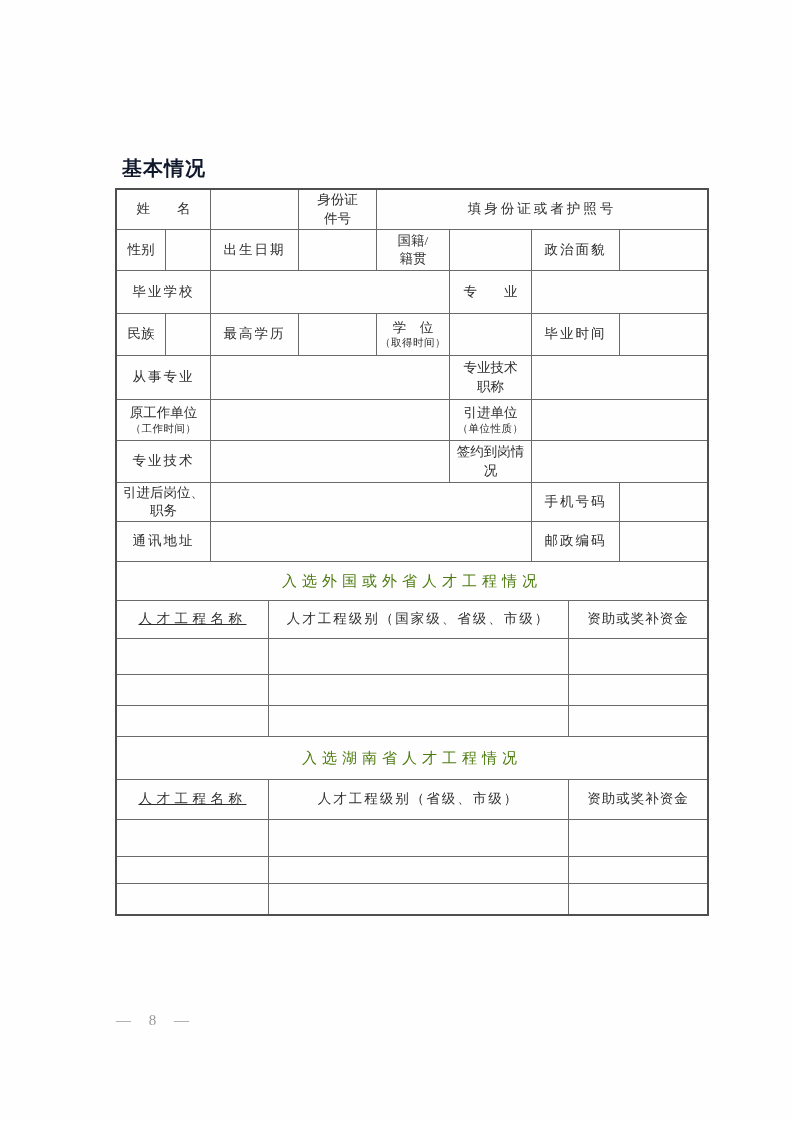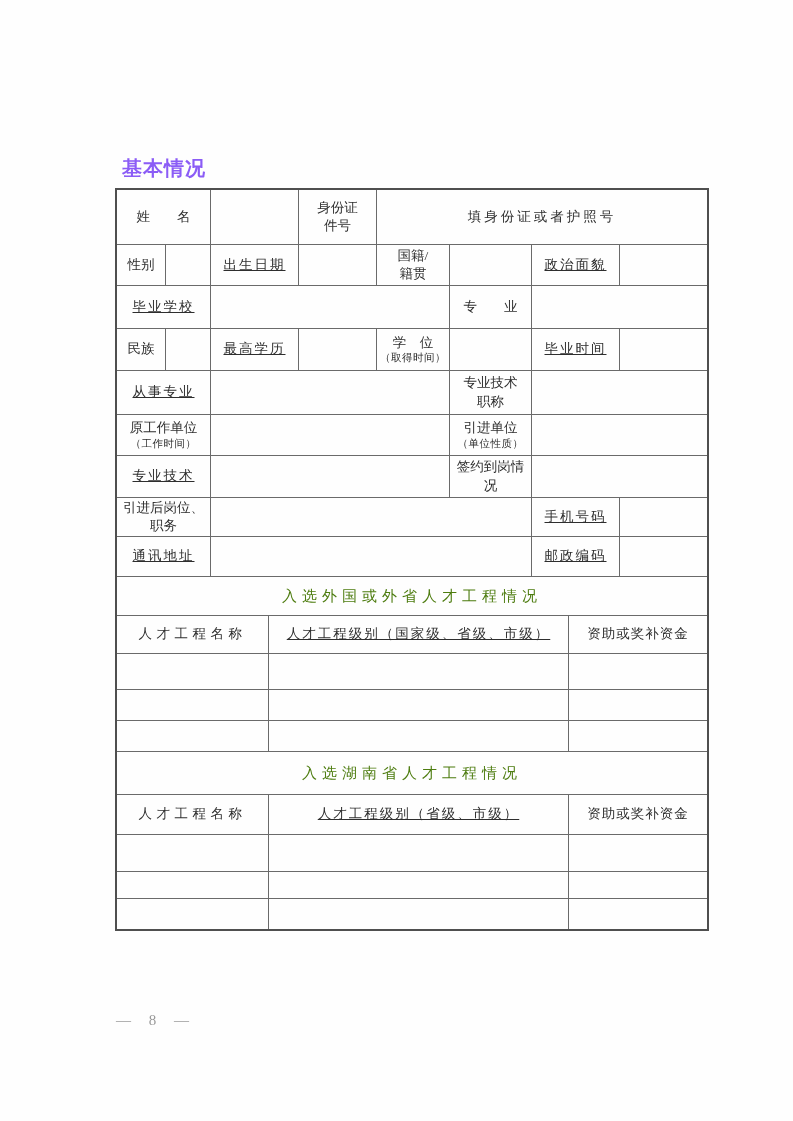--- a/index.html
+++ b/index.html
@@ -7,21 +7,21 @@
     width:793px;height:1121px;
     background:#fefefe;
     position:relative;
     font-family:"Liberation Serif","DejaVu Serif",serif;
     color:#333;
     overflow:hidden;
   }
   .doc-title{
     position:absolute;left:122px;top:155px;
     font-family:"Liberation Sans","DejaVu Sans",sans-serif;
-    font-weight:bold;font-size:20px;color:#8b5cf6;letter-spacing:1px;
+    font-weight:bold;font-size:20px;color:#0f172a;letter-spacing:1px;
   }
   .form-table{
     position:absolute;left:115px;top:188px;width:590px;
     border:2px solid #4f4f4f;
     box-sizing:content-box;
     background:#fefefe;
   }
   .row{
     display:grid;
     border-bottom:1px solid #6a6a6a;
@@ -33,23 +33,23 @@
     border-right:1px solid #6a6a6a;
     display:flex;align-items:center;justify-content:center;
     text-align:center;
     overflow:hidden;
   }
   .cell:last-child{border-right:none;}
   .cell.col{flex-direction:column;line-height:1.3;}
   .lbl{font-size:13.5px;color:#2e2e2e;white-space:pre-line;line-height:1.35;}
   .sub{font-size:10.5px;color:#2e2e2e;letter-spacing:0.5px;}
   .ls1{letter-spacing:1px;}
-  .ls2{letter-spacing:2px;text-decoration:underline;}
+  .ls2{letter-spacing:2px;}
   .ls3{letter-spacing:3px;}
-  .ls4{letter-spacing:4.5px;}
+  .ls4{letter-spacing:4.5px;text-decoration:underline;}
   .section-title{font-size:15px;color:#4d7c0f;letter-spacing:5px;}
   
   .cols-r1   {grid-template-columns:94px 88px 78px 1fr;}
   .cols-r23  {grid-template-columns:49px 45px 88px 78px 73px 82px 88px 1fr;}
   .cols-r47  {grid-template-columns:94px 239px 82px 1fr;}
   .cols-r8   {grid-template-columns:94px 1fr;}
   .cols-r910 {grid-template-columns:94px 321px 88px 1fr;}
   .cols-full {grid-template-columns:1fr;}
   .cols-talent{grid-template-columns:152px 300px 1fr;}
   .page-number{
@@ -57,21 +57,21 @@
     font-size:15px;color:#999;word-spacing:12px;letter-spacing:1px;
   }
 </style>
 </head>
 <body>
 
 <div class="doc-title">基本情况</div>
 
 <div class="form-table">
 
-  <div class="row cols-r1" style="height:55px">
+  <div class="row cols-r1" style="height:40px">
     <div class="cell lbl">姓　　名</div>
     <div class="cell"></div>
     <div class="cell lbl">身份证
 件号</div>
     <div class="cell lbl ls3">填身份证或者护照号</div>
   </div>
 
   <div class="row cols-r23" style="height:41px">
     <div class="cell lbl">性别</div>
     <div class="cell"></div>

